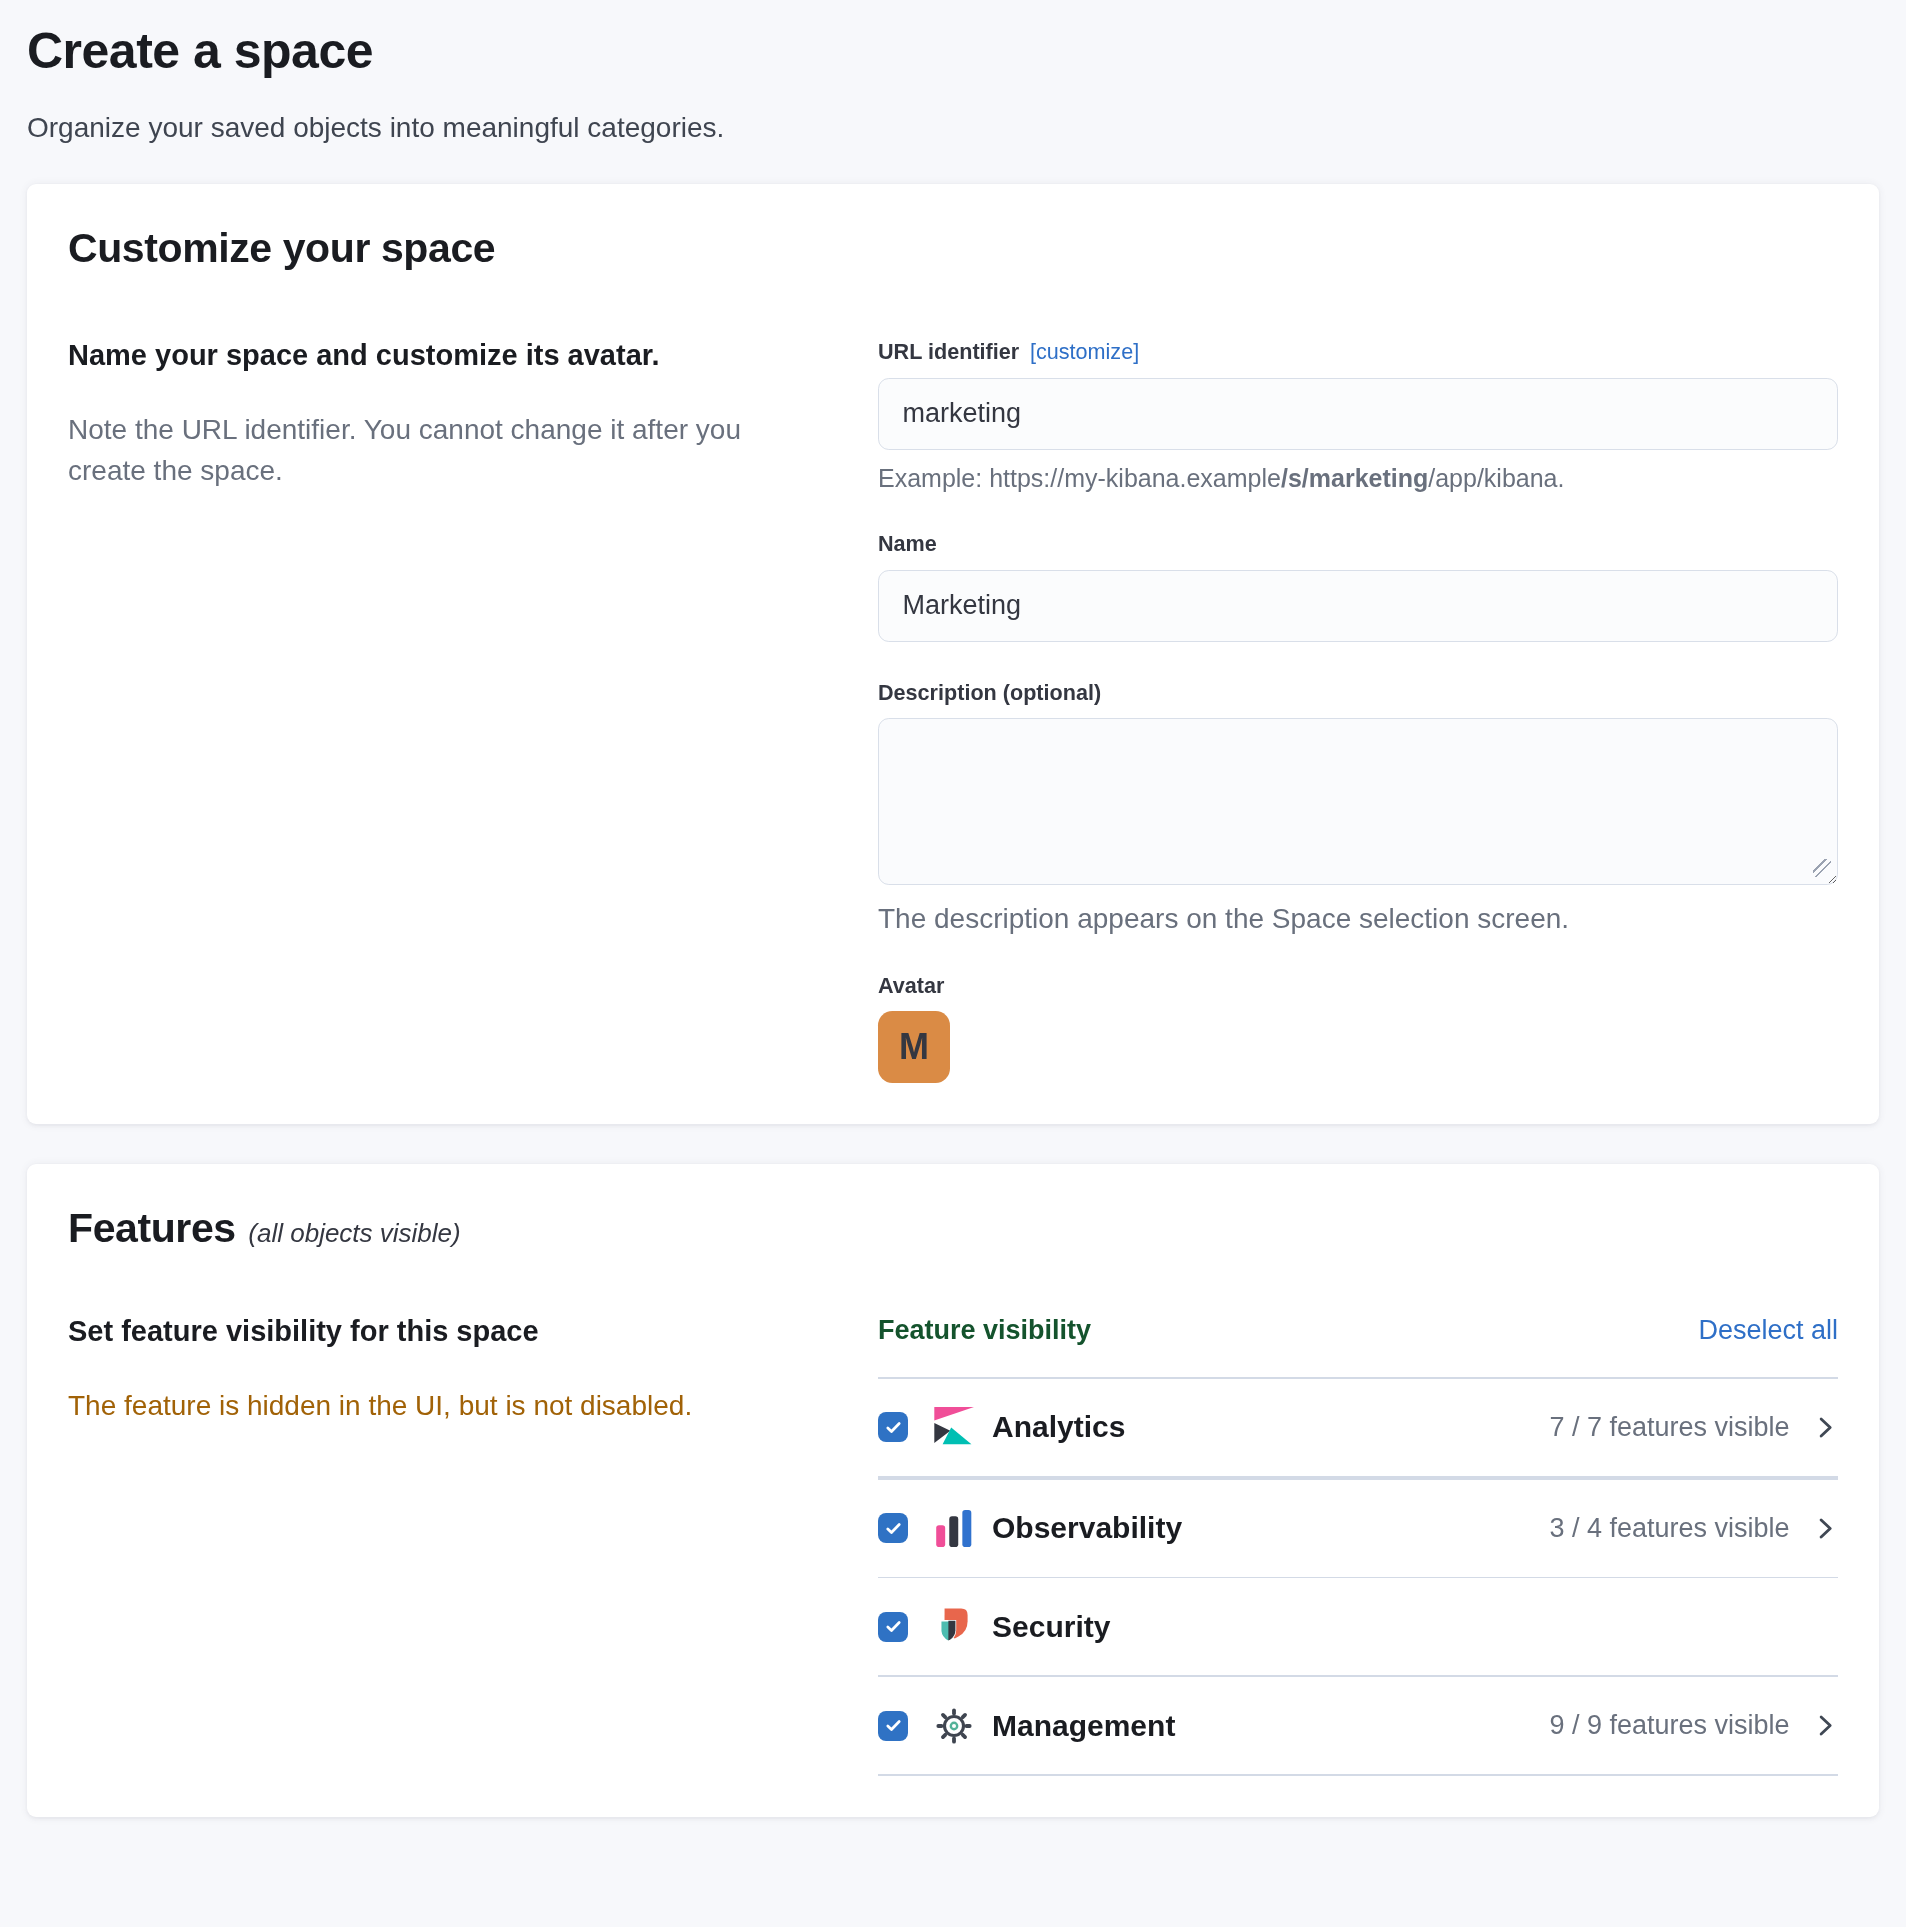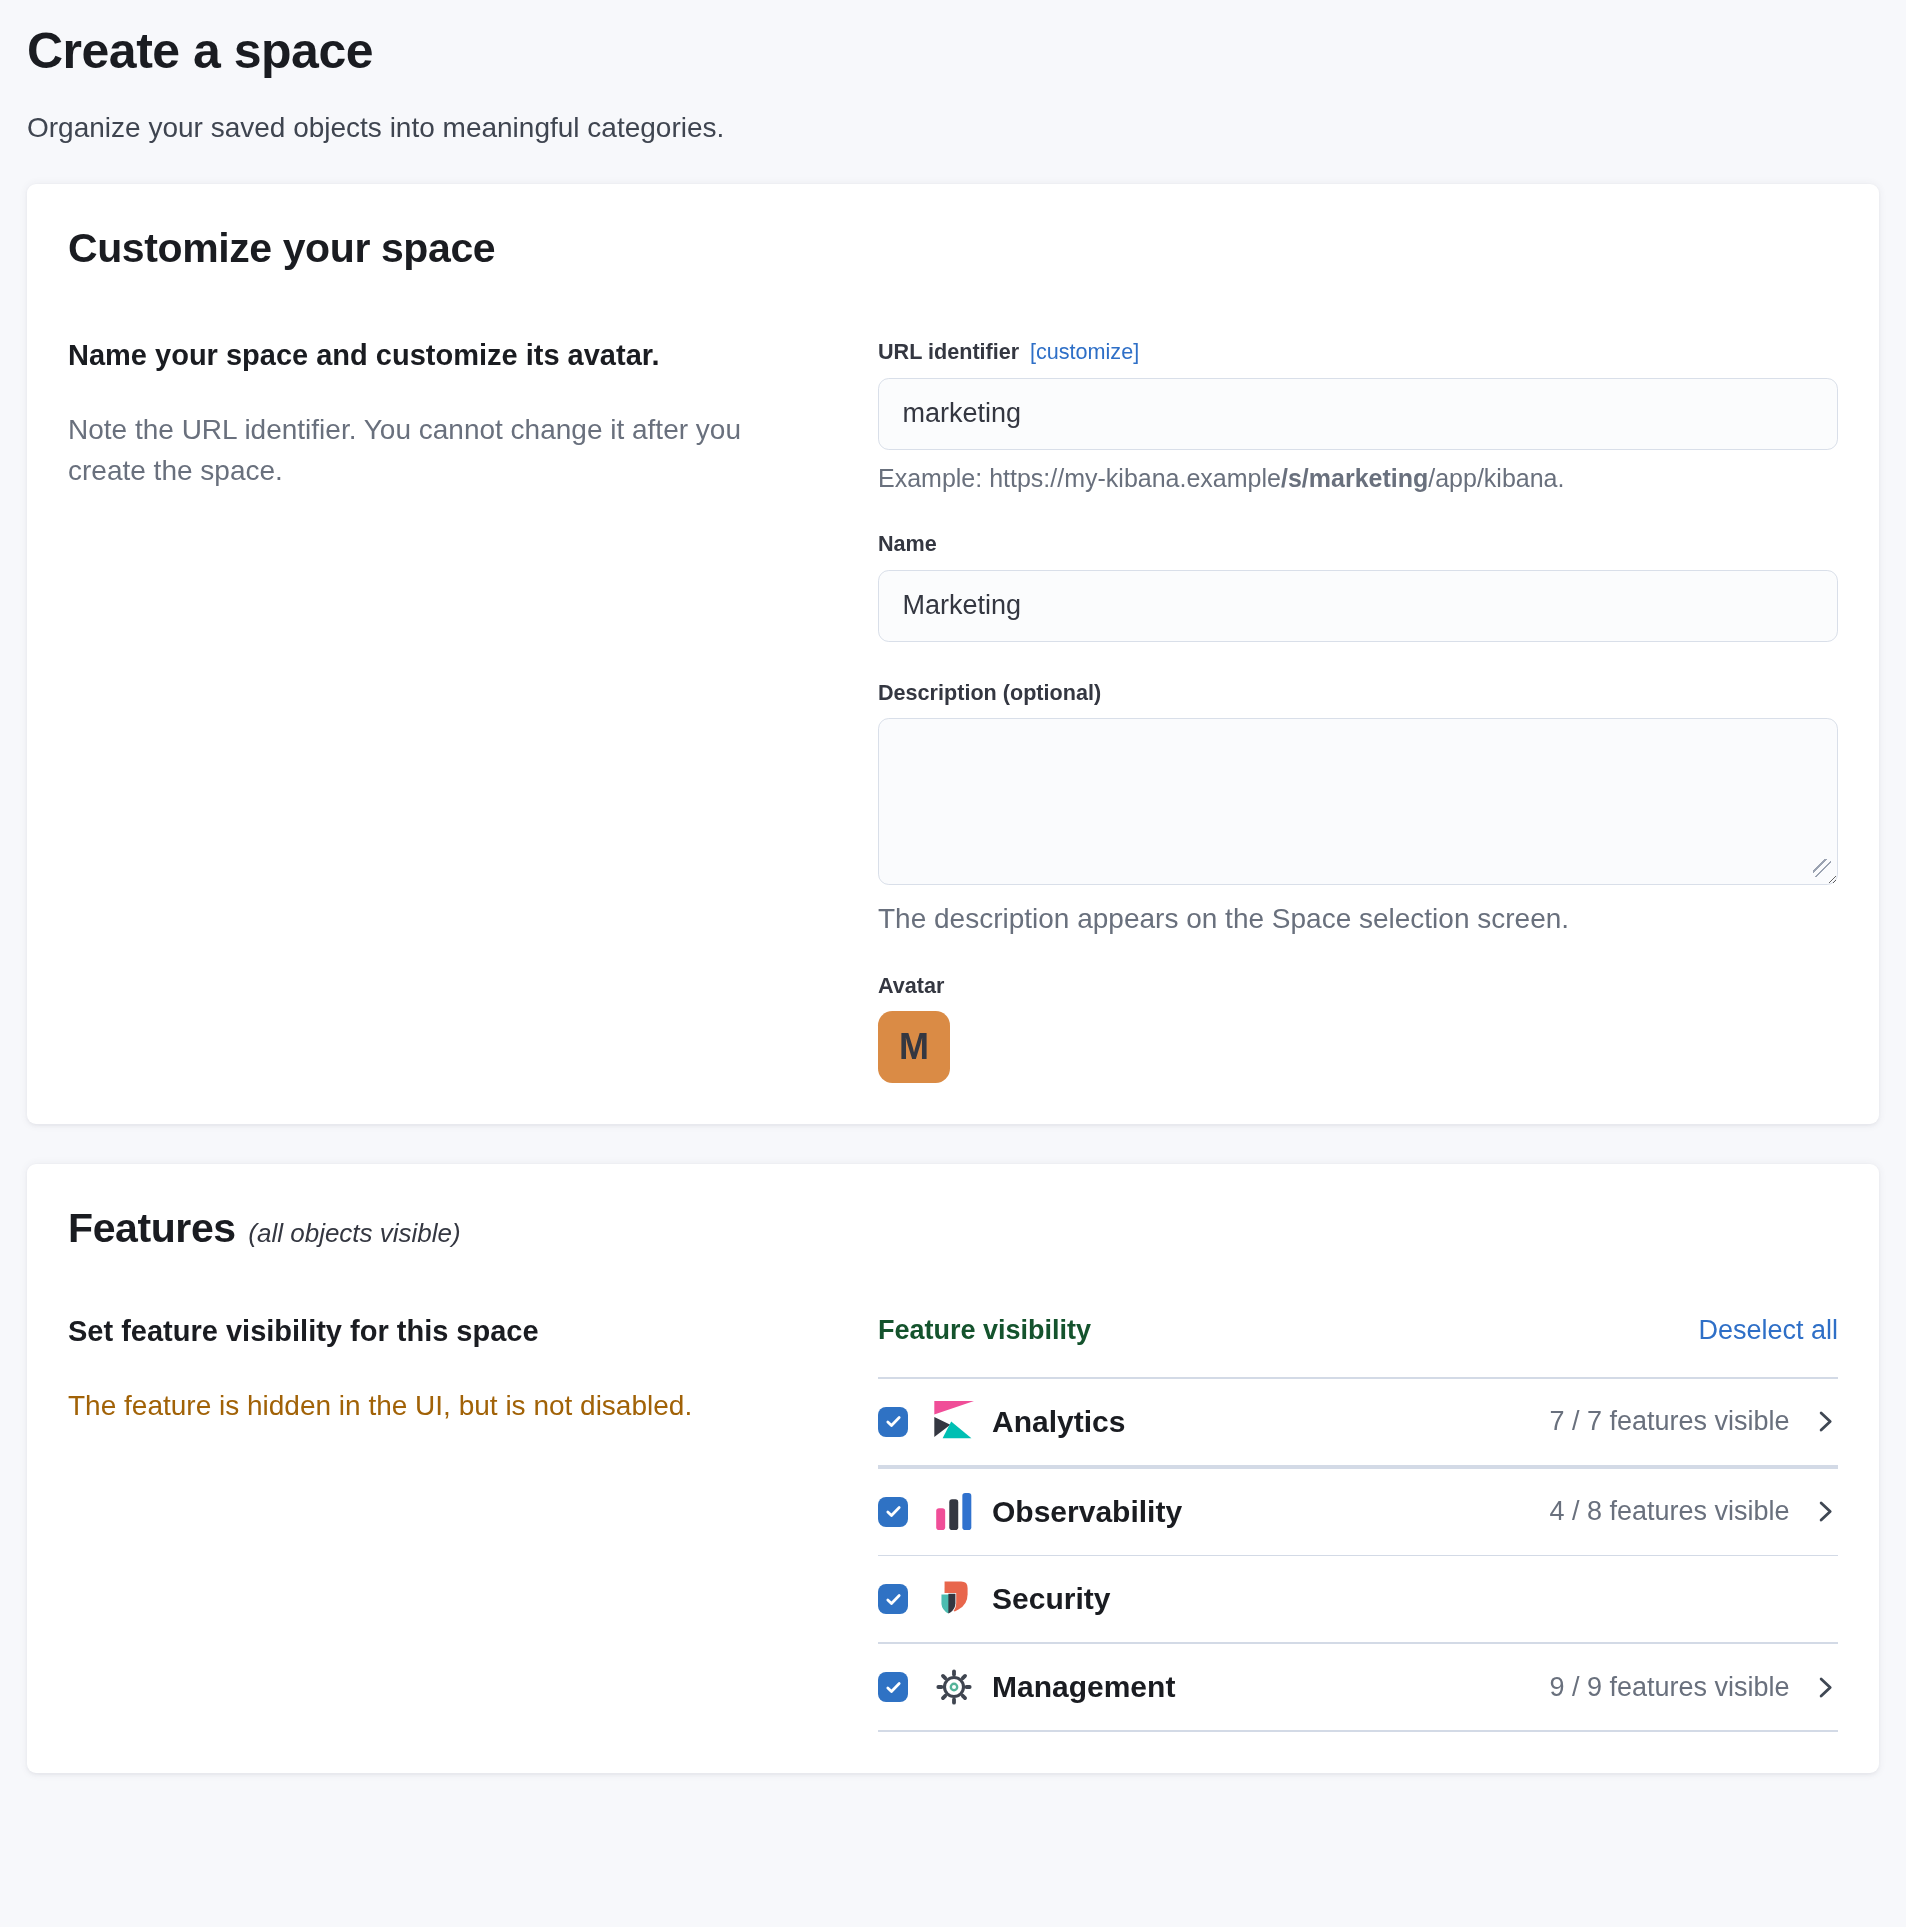--- a/index.html
+++ b/index.html
@@ -65,21 +65,21 @@
     display: flex; align-items: center; justify-content: center;
     font-size: 36px; font-weight: 700; color: #343741;
     margin-top: 5.4px;
   }
 
   
   .list-header { display: flex; align-items: center; justify-content: space-between; padding-bottom: 31px; }
   .list-header-title { font-size: 27px; font-weight: 700; color: #14532d; }
   .deselect-link { font-size: 27px; color: #2e6fc7; cursor: pointer; }
   .divider { height: 1.8px; background: #d3dae6; }
-  .feat-row { display: flex; align-items: center; height: 86px; }
+  .feat-row { display: flex; align-items: center; height: 97px; }
   .cbx {
     width: 30px; height: 30px; border-radius: 8px;
     background: #2f72c4; flex: 0 0 30px;
     display: flex; align-items: center; justify-content: center;
     cursor: pointer;
   }
   .feat-icon { width: 41px; height: 41px; margin-left: 25px; flex: 0 0 41px; display: flex; align-items: center; justify-content: center; }
   .feat-label { font-size: 30px; font-weight: 700; color: #1a1c21; margin-left: 18px; flex: 1; }
   .feat-count { font-size: 27px; color: #69707d; margin-right: 23.4px; }
   .chev { width: 25px; height: 25px; display: flex; align-items: center; cursor: pointer; }
@@ -187,21 +187,21 @@
               </svg>
           </span>
           <span class="feat-icon">
             <svg width="41" height="41" viewBox="0 0 32 32">
               <rect x="2.5" y="13.5" width="7" height="17" rx="2.2" fill="#F04E98"></rect>
               <rect x="12.7" y="6.5" width="7" height="24" rx="2.2" fill="#343741"></rect>
               <rect x="22.9" y="1.5" width="7" height="29" rx="2.2" fill="#3072CE"></rect>
             </svg>
           </span>
           <span class="feat-label">Observability</span>
-          <span class="feat-count">4 / 8 features visible</span>
+          <span class="feat-count">3 / 4 features visible</span>
           <span class="chev">
             <svg width="25" height="25" viewBox="0 0 16 16">
                 <path d="M5.2 2.5 L11 8 L5.2 13.5" stroke="#404854" stroke-width="1.8" fill="none" stroke-linecap="round" stroke-linejoin="round"></path>
               </svg>
           </span>
         </div>
         <div class="divider"></div>
 
         <div class="feat-row">
           <span class="cbx">

